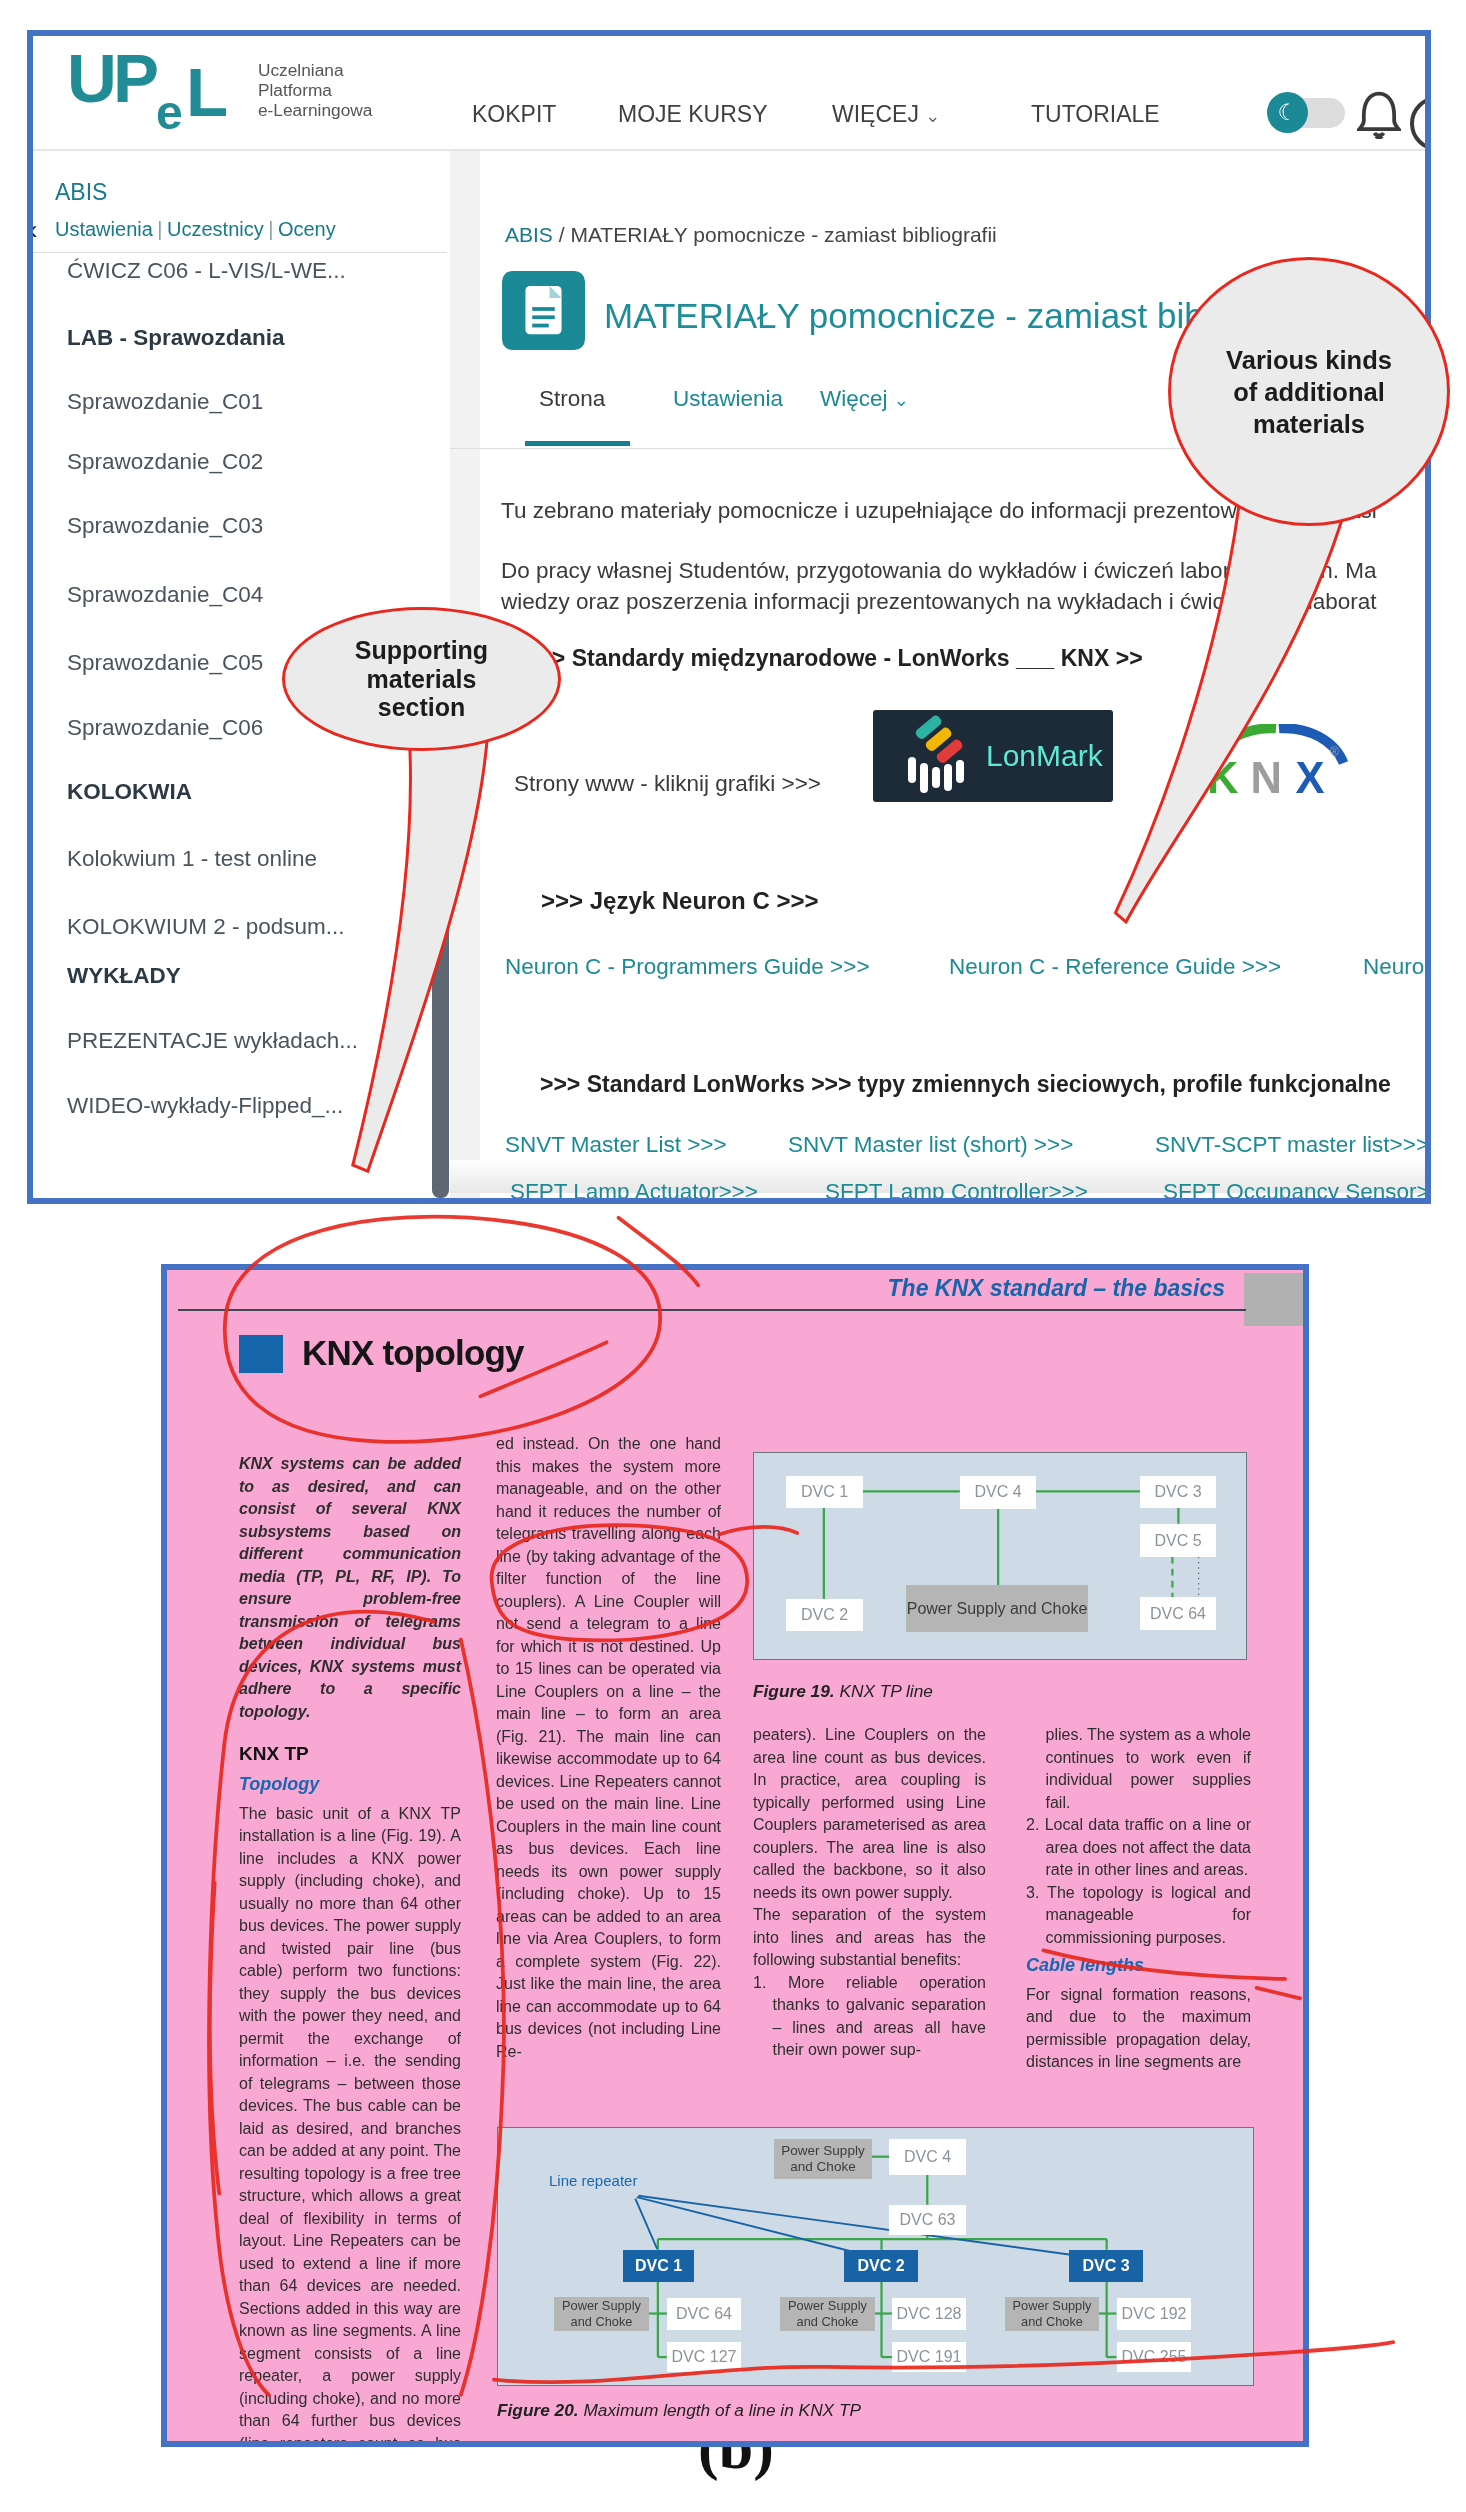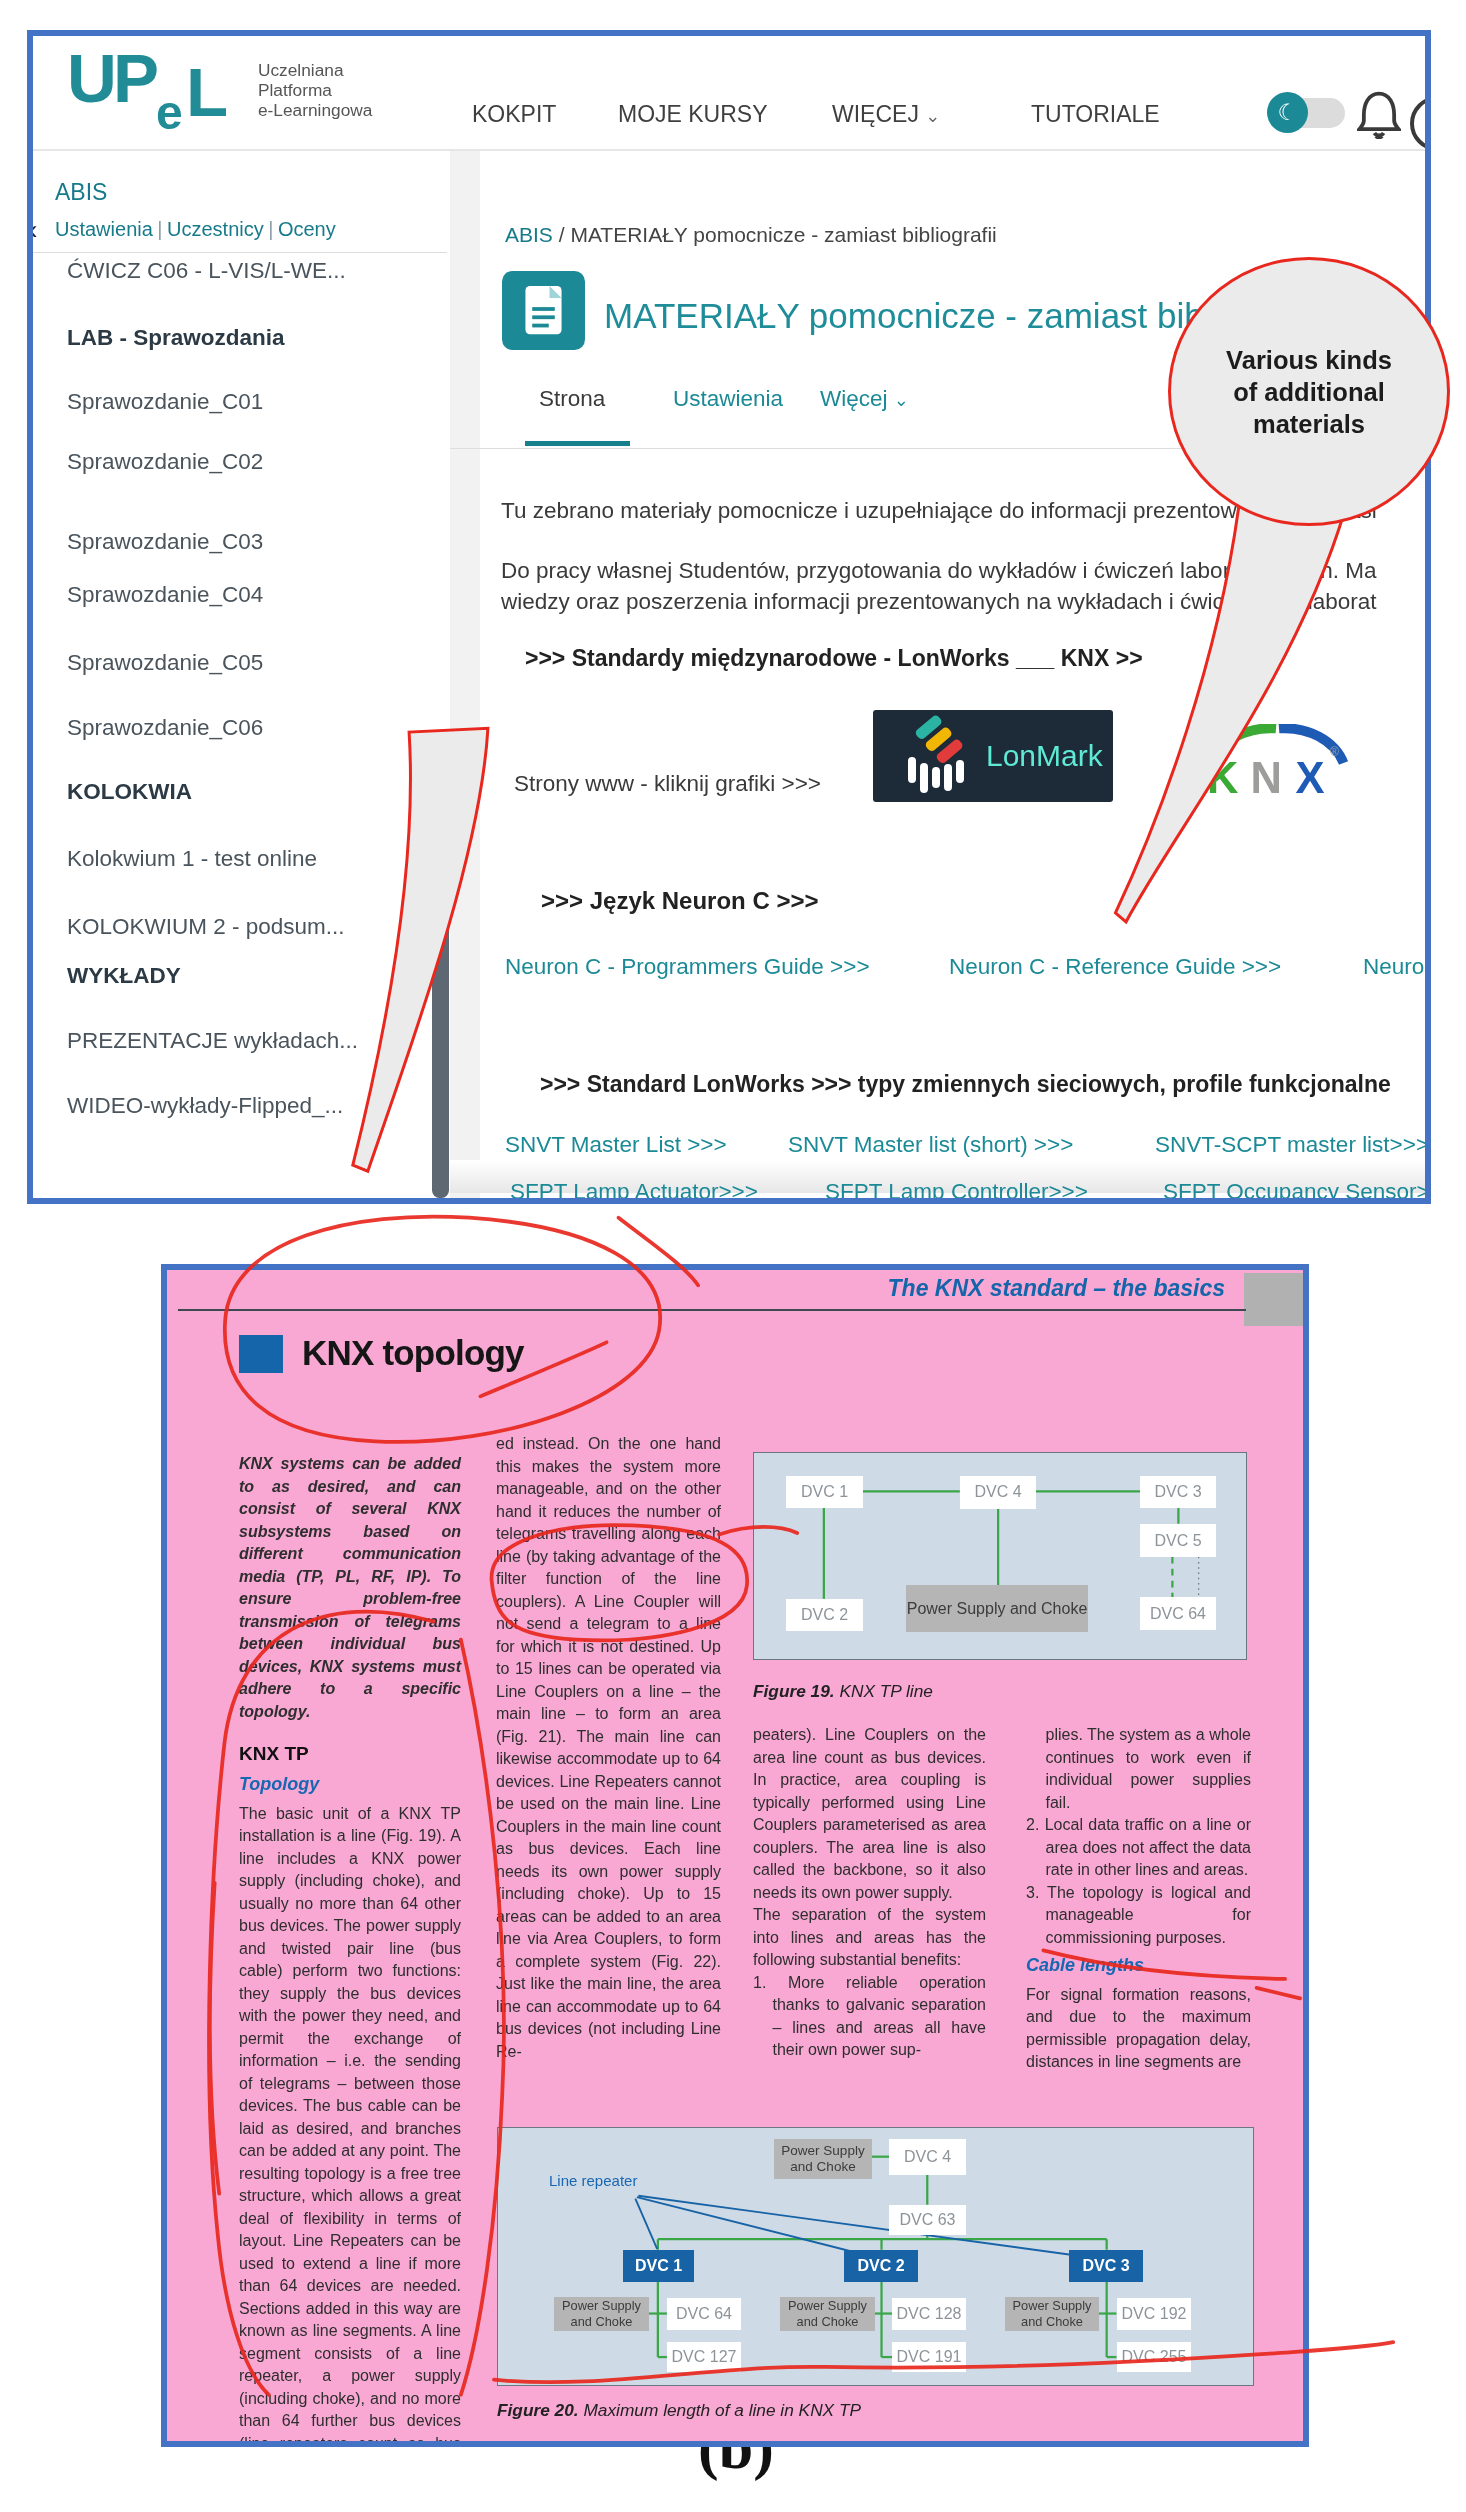--- a/index.html
+++ b/index.html
@@ -129,21 +129,21 @@
     <div class="abs side-course">ABIS</div>
     <div class="abs side-links">
       <span>Ustawienia</span><span class="sep">|</span><span>Uczestnicy</span><span class="sep">|</span><span>Oceny</span>
     </div>
     <div class="abs side-divider"></div>
 
     <div class="abs side-item" style="top:222px;">ĆWICZ C06 - L-VIS/L-WE...</div>
     <div class="abs side-item section" style="top:289px;"><span>LAB - Sprawozdania</span></div>
     <div class="abs side-item" style="top:353px;">Sprawozdanie_C01</div>
     <div class="abs side-item" style="top:413px;">Sprawozdanie_C02</div>
-    <div class="abs side-item" style="top:477px;margin-top:16px;">Sprawozdanie_C03</div>
+    <div class="abs side-item" style="top:477px;">Sprawozdanie_C03</div>
     <div class="abs side-item" style="top:546px;">Sprawozdanie_C04</div>
     <div class="abs side-item" style="top:614px;">Sprawozdanie_C05</div>
     <div class="abs side-item" style="top:679px;">Sprawozdanie_C06</div>
     <div class="abs side-item section" style="top:743px;"><span>KOLOKWIA</span></div>
     <div class="abs side-item" style="top:810px;">Kolokwium 1 - test online</div>
     <div class="abs side-item" style="top:878px;">KOLOKWIUM 2 - podsum...</div>
     <div class="abs side-item section" style="top:927px;"><span>WYKŁADY</span></div>
     <div class="abs side-item" style="top:992px;">PREZENTACJE wykładach...</div>
     <div class="abs side-item" style="top:1057px;">WIDEO-wykłady-Flipped_...</div>
     <div class="abs scroll-gutter"></div>
@@ -337,19 +337,22 @@
       <path d="M 614,2184 C 650,2342 680,2582 669,2792 C 662,2960 640,3110 614,3190"></path>
       <path d="M 286,2508 C 277,2648 276,2792 292,2922"></path>
       <path d="M 655,2106 C 650,2052 742,2028 842,2032 C 952,2036 1000,2062 995,2112 C 990,2166 878,2190 768,2184 C 680,2179 660,2156 655,2106 Z"></path>
       <path d="M 958,2044 C 1000,2030 1040,2032 1062,2042"></path>
       <path d="M 1390,2598 C 1490,2624 1600,2634 1712,2636"></path>
       <path d="M 1674,2648 L 1732,2662"></path>
       <path d="M 658,3170 C 800,3184 950,3150 1100,3153 C 1300,3157 1500,3148 1680,3136 C 1750,3131 1815,3128 1856,3120"></path>
     </g>
   </svg>
 
+  <div id="callout1" class="abs callout">
+    <div>Supporting materials section</div>
+  </div>
   <div id="callout2" class="abs callout">
     <div>Various kinds of additional materials</div>
   </div>
 
   <div class="abs label-b">(b)</div>
 </div>
 
 
 </body></html>

